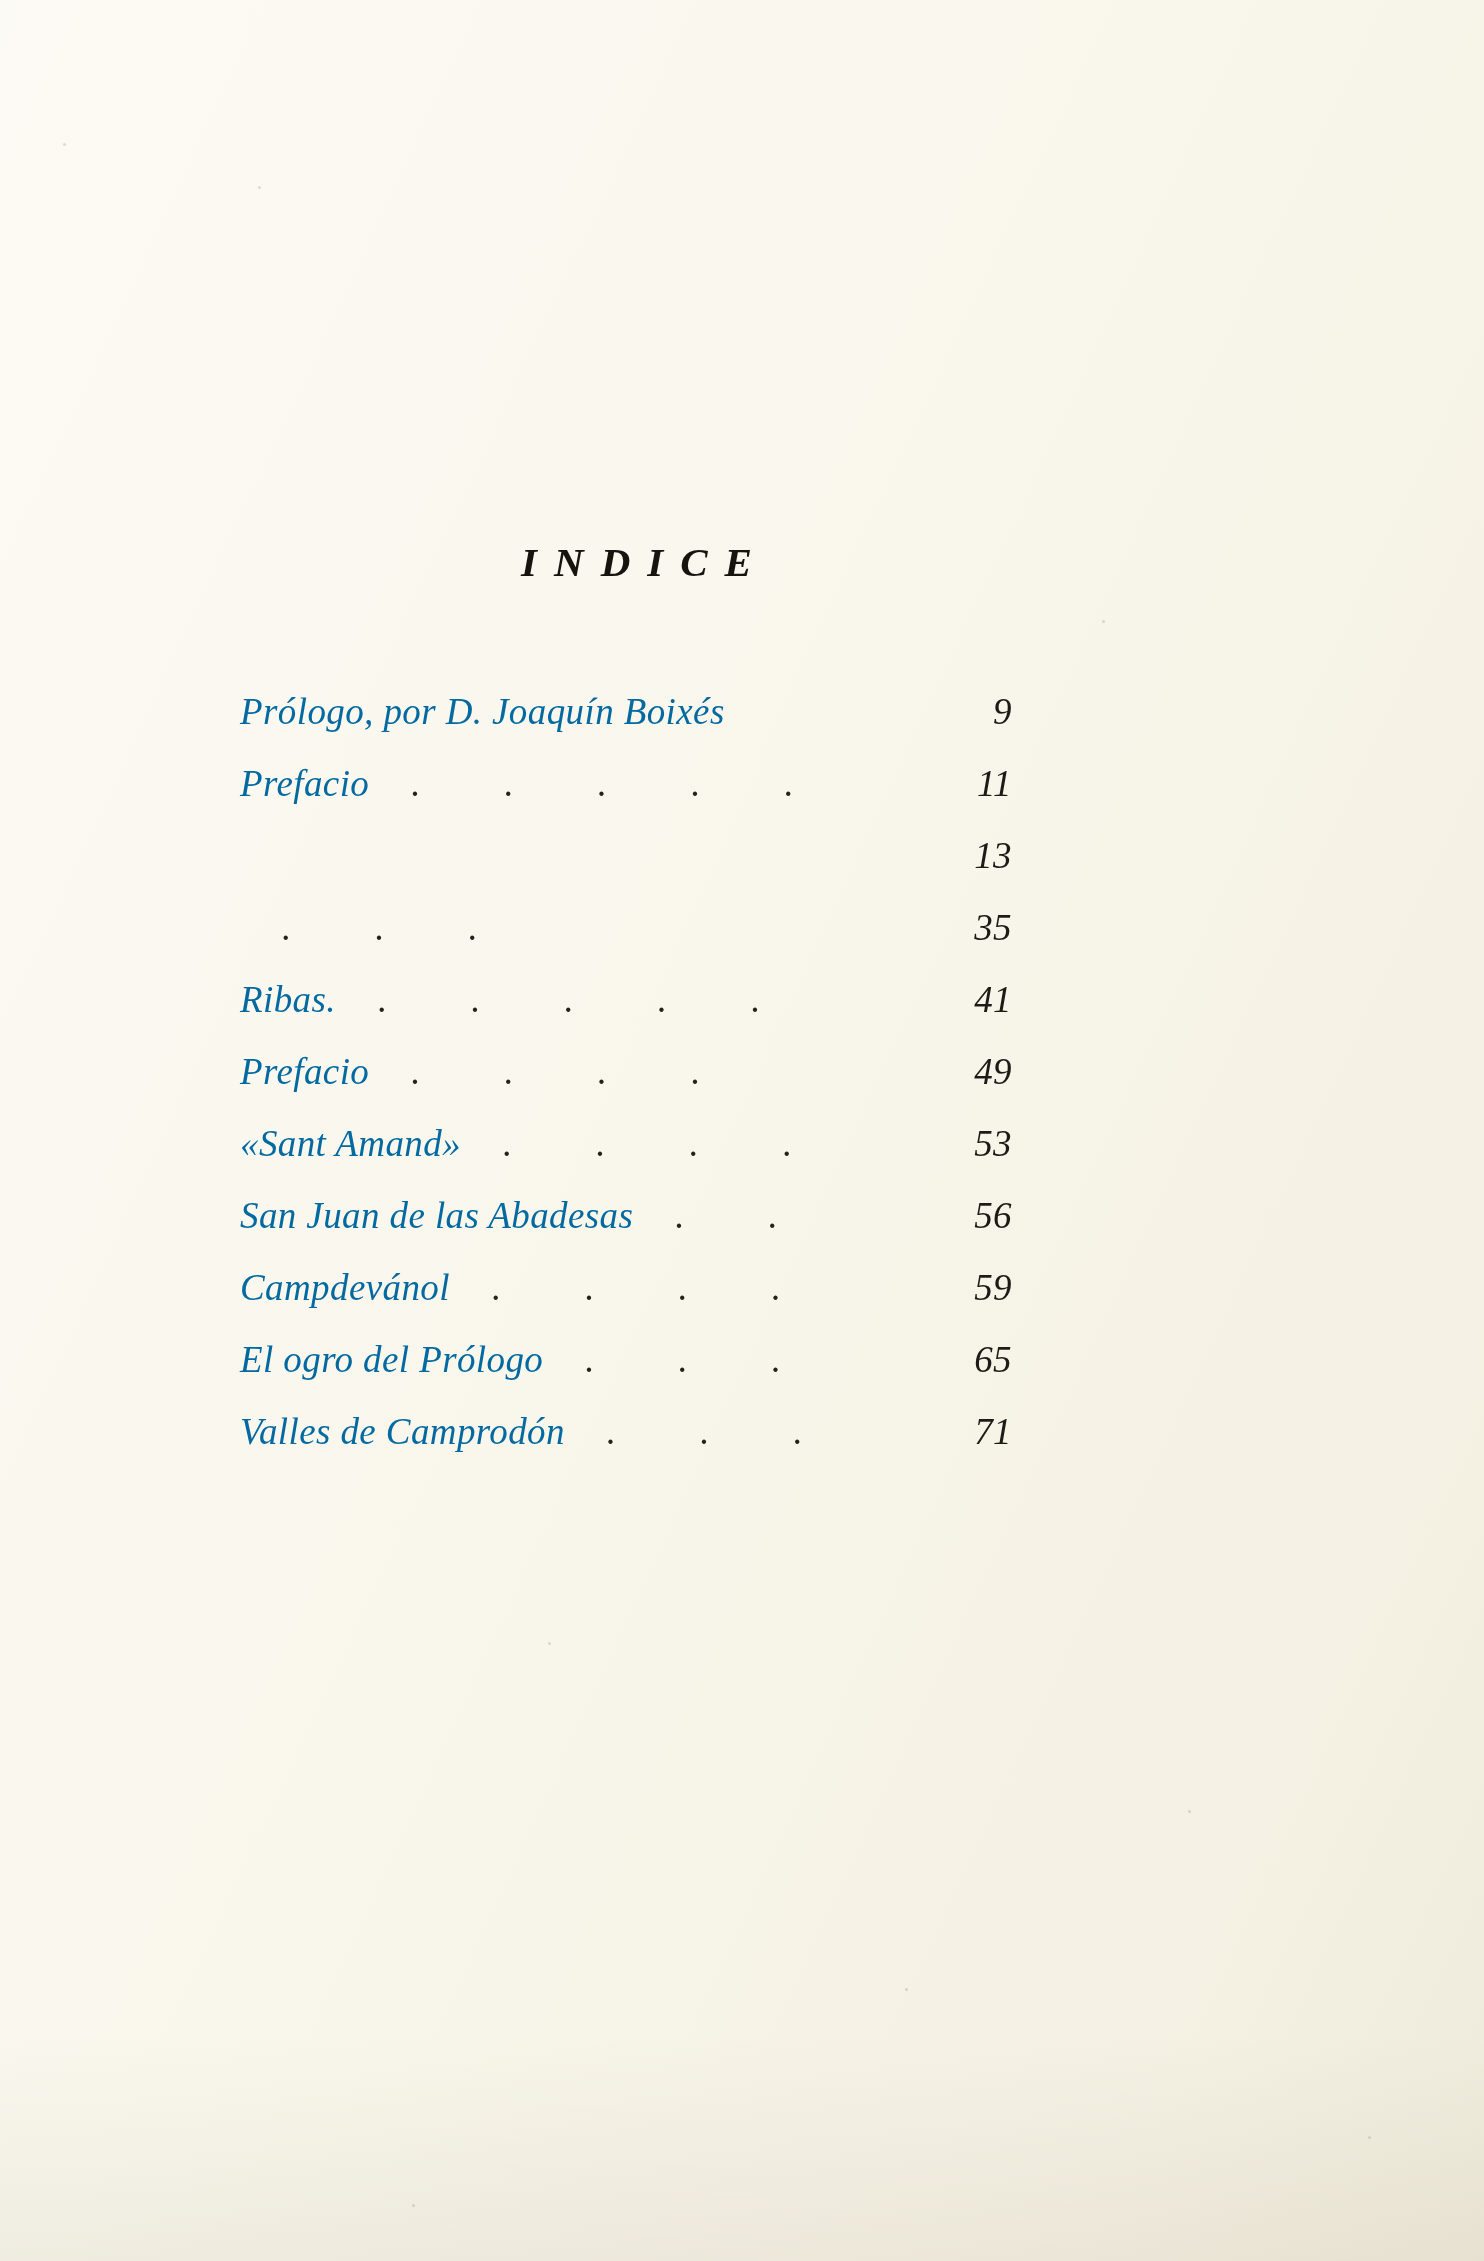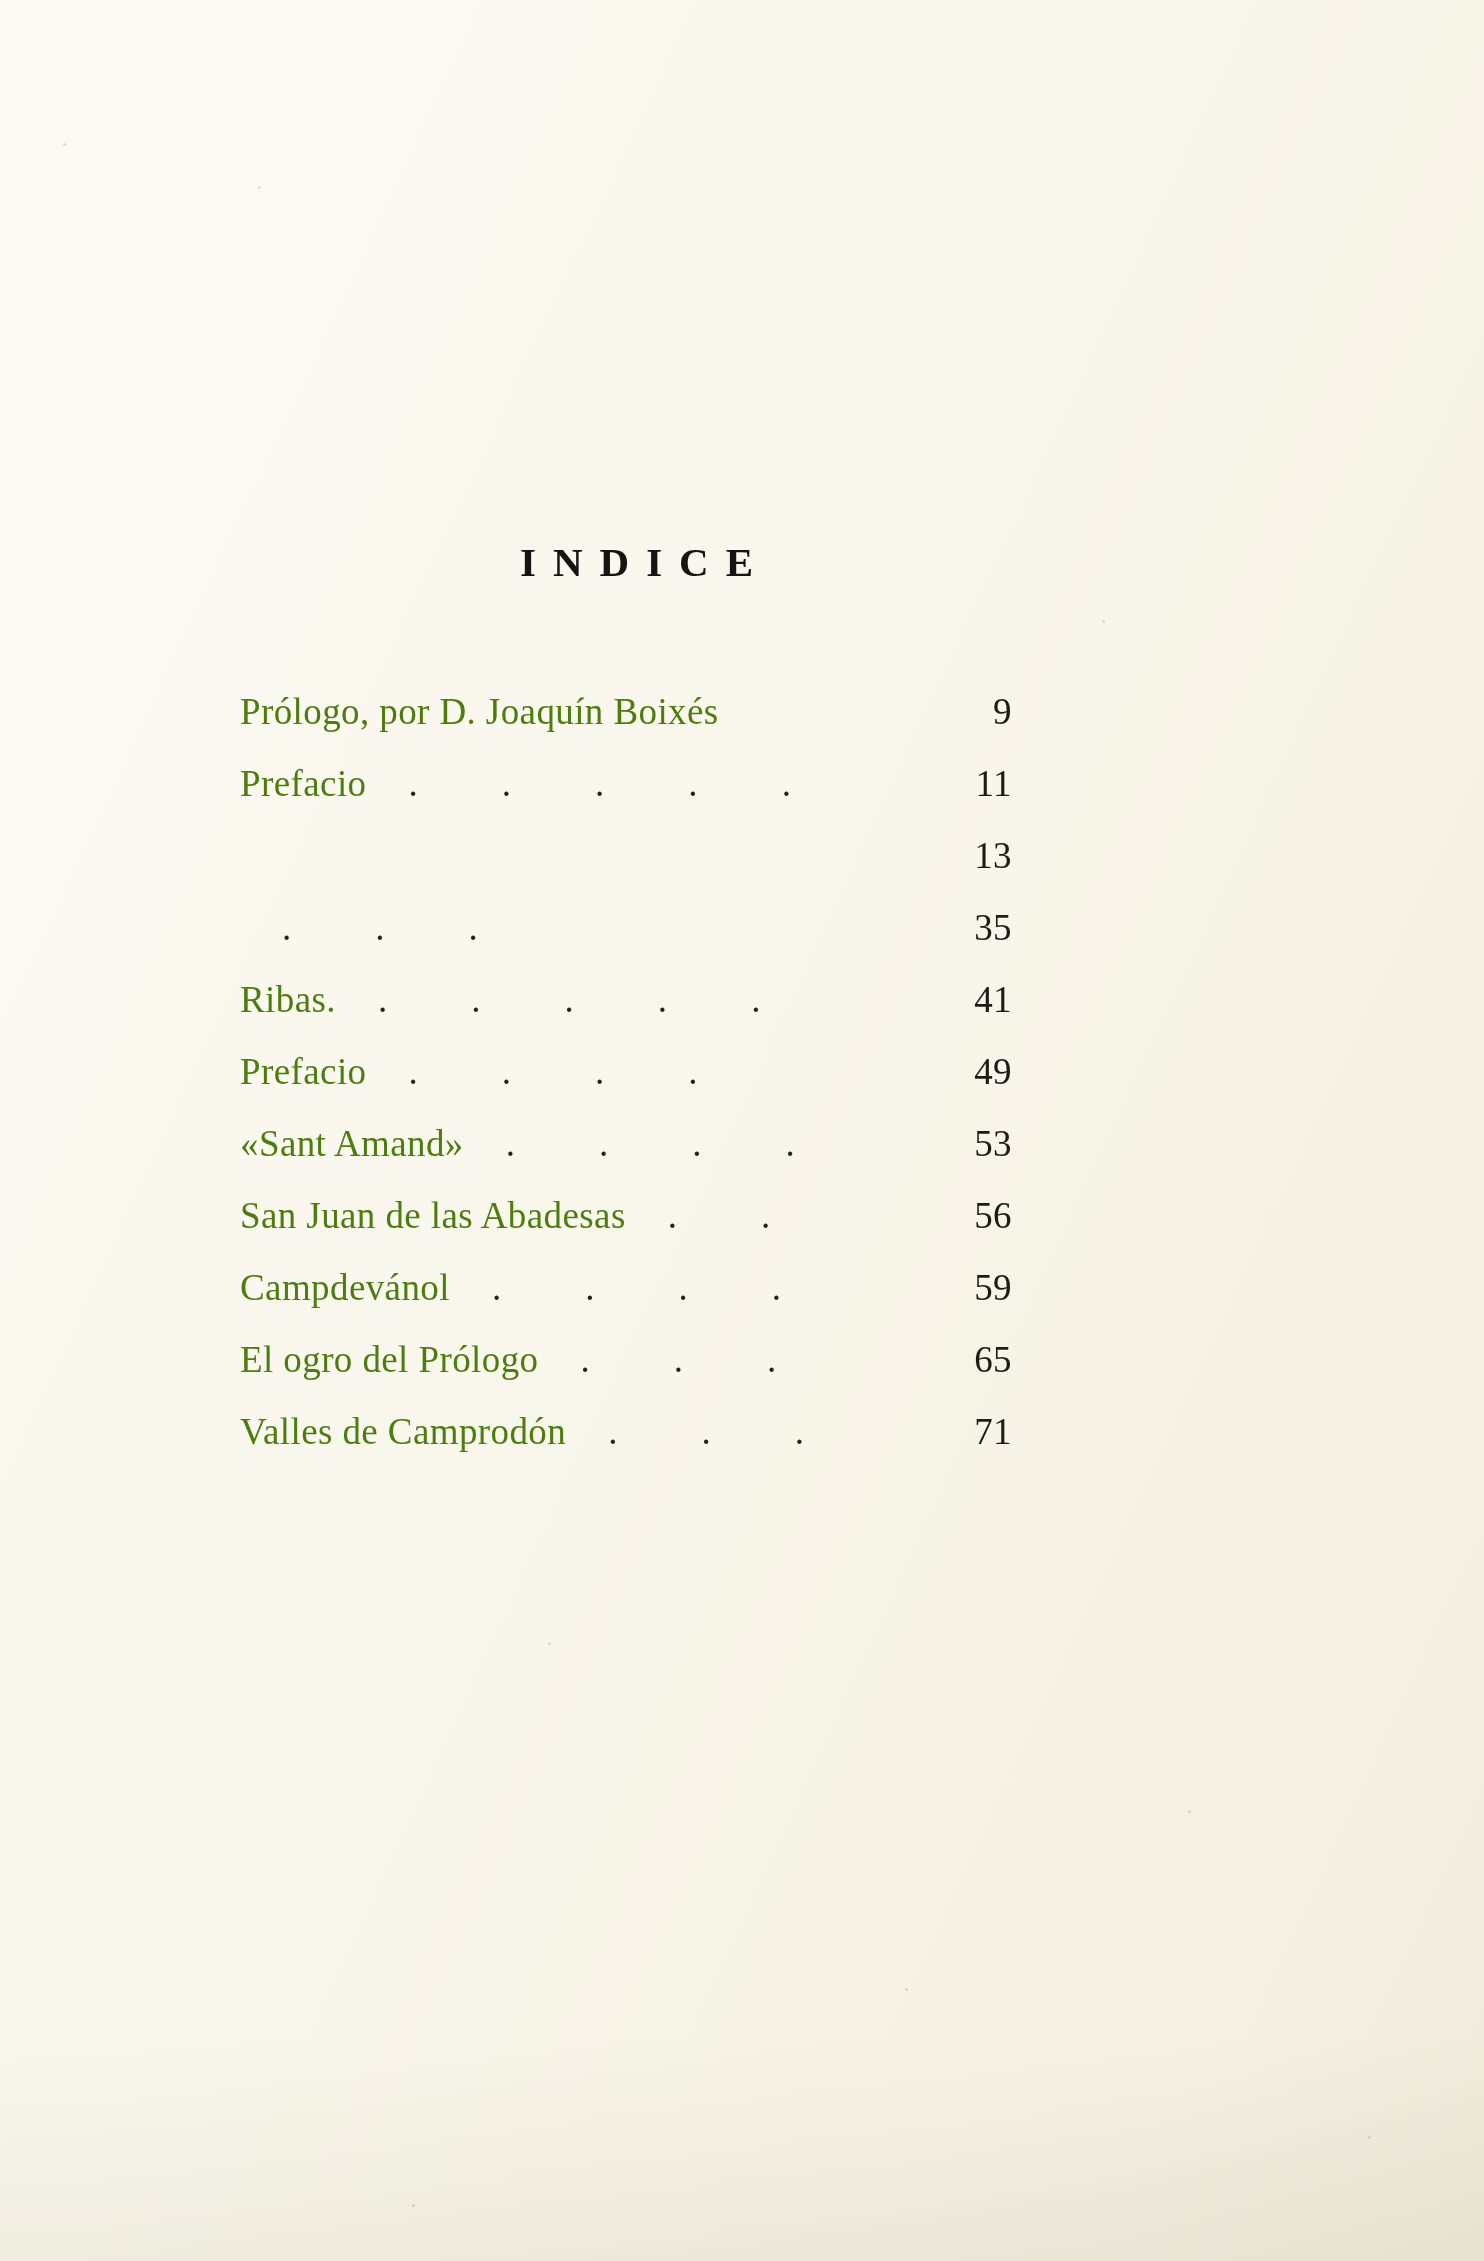--- a/index.html
+++ b/index.html
@@ -36,20 +36,21 @@
     border-radius: 50%;
     background: rgba(140, 125, 85, 0.25);
   }
 
   .toc-block {
     position: absolute;
     left: 240px;
     top: 538px;
     width: 772px;
     color: #1d1b17;
+    font-style: italic;
   }
 
   .toc-title {
     margin: 0;
     padding-left: 38px; 
     text-align: center;
     font-size: 41px;
     font-weight: 700;
     letter-spacing: 17px;
     color: #16140f;
@@ -66,21 +67,21 @@
     display: flex;
     align-items: baseline;
     height: 72px;
     font-size: 37px;
     letter-spacing: 0.4px;
     white-space: nowrap;
   }
 
   .toc-row .entry-title {
     flex: 0 0 auto;
-    color: #4d7c0f;
+    color: #0369a1;
   }
 
   .toc-row .leader {
     flex: 1 1 auto;
     overflow: hidden;
     padding-left: 42px;
     word-spacing: 2em; 
     color: #24221d;
   }
 

